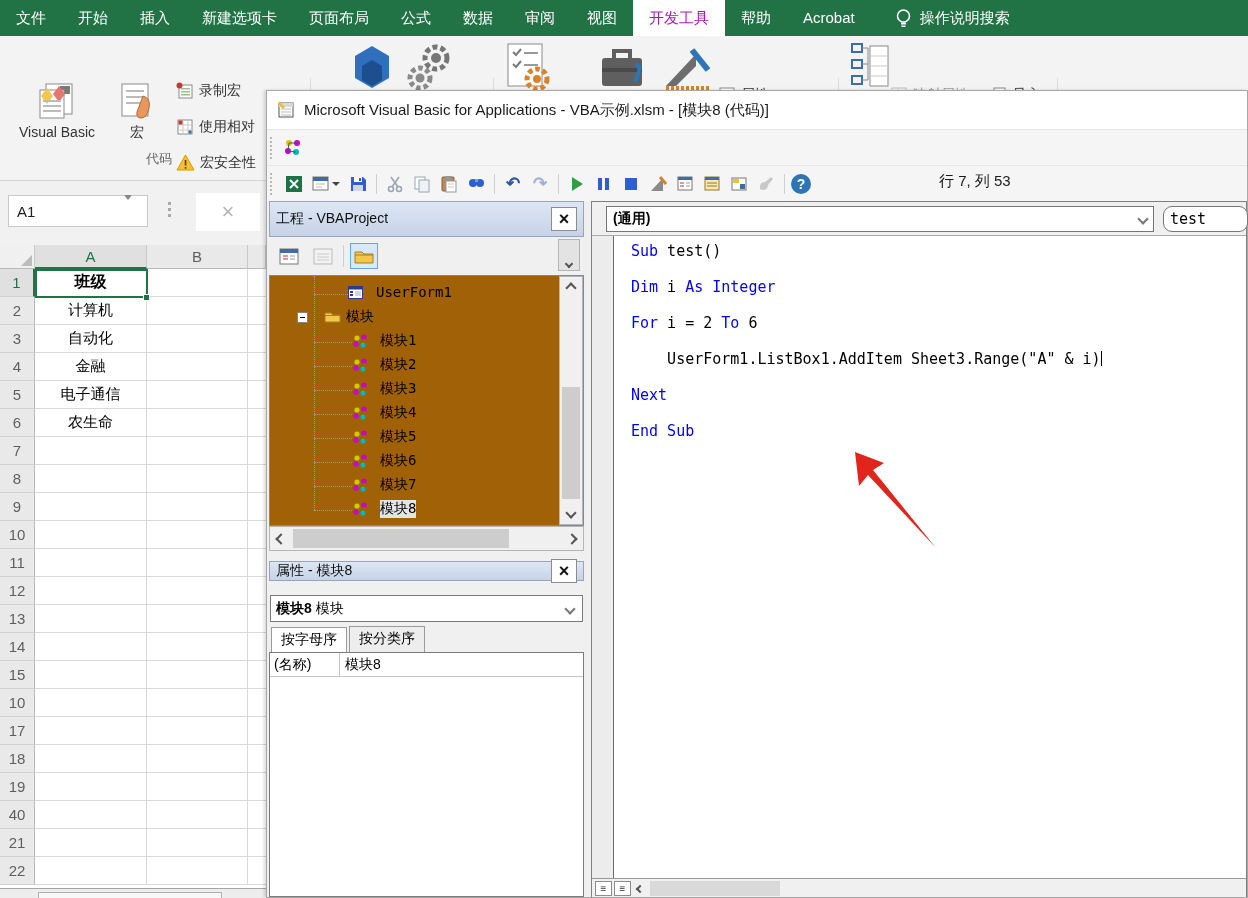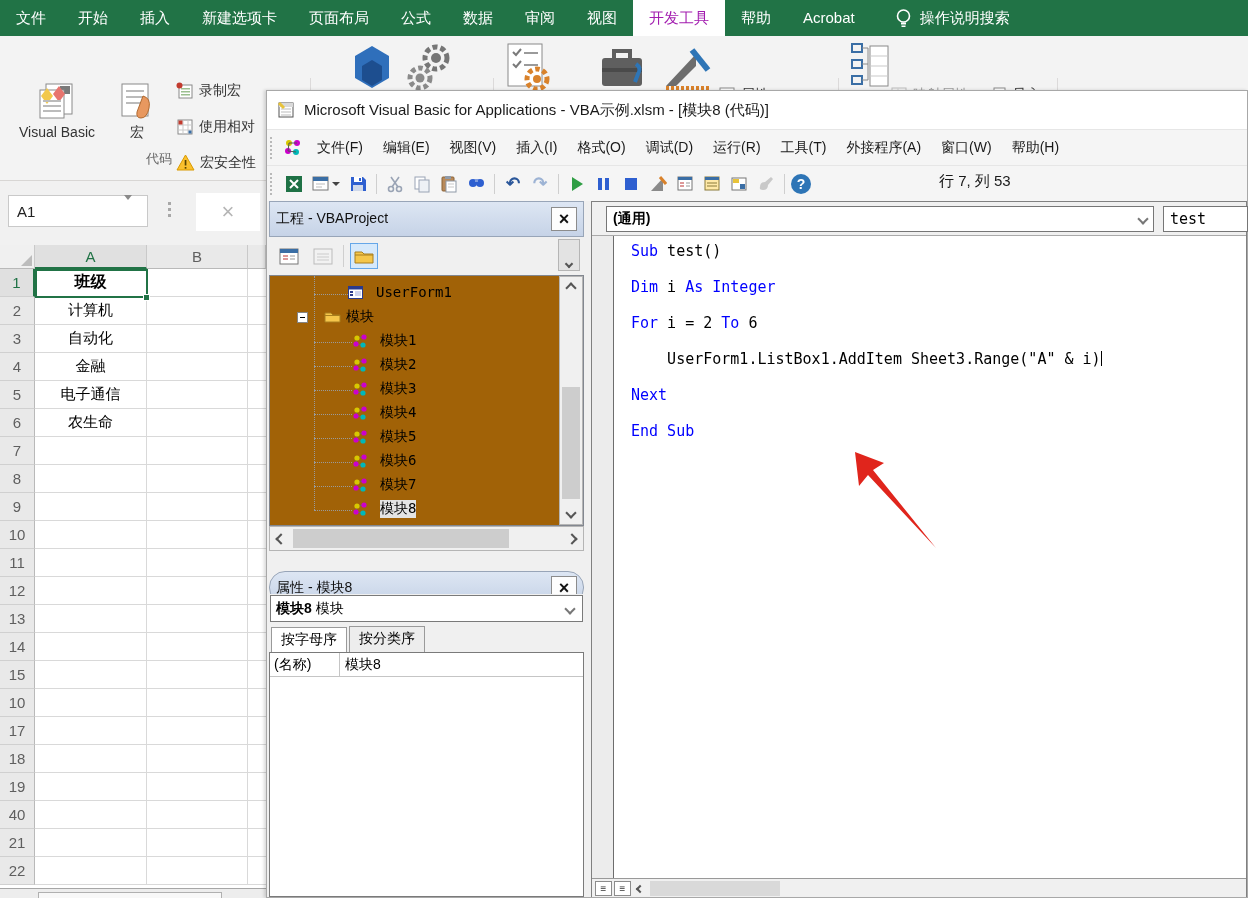--- a/index.html
+++ b/index.html
@@ -402,33 +402,20 @@
 
     <div id="vmenu">
       <span class="grip"></span>
       <svg width="20" height="18" viewBox="0 0 20 18" style="margin:0 4px">
         <circle cx="6" cy="4" r="3" fill="#d8c800"></circle>
           <circle cx="14" cy="4" r="3" fill="#cc00cc"></circle>
         <circle cx="5" cy="12" r="3" fill="#cc00cc"></circle>
           <circle cx="13" cy="13" r="3" fill="#00b8b8"></circle>
         <path d="M6 4 L14 4 M5 12 L13 13 M6 4 L5 12" stroke="#555"></path>
       </svg>
-      <div id="vmenu-items" style="display:flex">
-          <span class="vmi">文件(F)</span>
-          <span class="vmi">编辑(E)</span>
-          <span class="vmi">视图(V)</span>
-          <span class="vmi">插入(I)</span>
-          <span class="vmi">格式(O)</span>
-          <span class="vmi">调试(D)</span>
-          <span class="vmi">运行(R)</span>
-          <span class="vmi">工具(T)</span>
-          <span class="vmi">外接程序(A)</span>
-          <span class="vmi">窗口(W)</span>
-          <span class="vmi">帮助(H)</span>
-        </div>
     </div>
 
     <div id="vtool">
       <span class="grip"></span>
       <span class="tbi">
           <svg width="18" height="18">
             <rect x="1" y="1" width="16" height="16" fill="#1e7145"></rect>
             <path d="M5 5 l8 8 M13 5 l-8 8" stroke="#fff" stroke-width="2"></path>
           </svg>
         </span>
@@ -707,21 +694,21 @@
     <div class="vsb" style="left:2px; top:435px; width:315px; height:25px;">
       <span class="sbbtn" style="left:0;top:0;width:22px;height:23px;">
           <span class="chev left"></span>
         </span>
       <span class="sb-thumb" style="left:23px; top:2px; width:216px; height:19px;"></span>
       <span class="sbbtn" style="right:0;top:0;width:22px;height:23px;">
           <span class="chev right"></span>
         </span>
     </div>
 
-    <div class="cap" style="top:480px; height:33px;border-radius:16px;">
+    <div class="cap" style="top:470px; height:20px;">
       <span>属性 - 模块8</span>
       <span class="capx">×</span>
     </div>
     <div id="prop-combo">
       <div class="box">
         <b>模块8</b>
         <span style="white-space:pre"> 模块</span>
         <span class="chev down" style="margin-left:auto;margin-right:8px;border-color:#777"></span>
       </div>
     </div>
@@ -733,21 +720,21 @@
       <div id="pg-name">(名称)</div>
       <div id="pg-val">模块8</div>
     </div>
 
     <div id="codewin">
       <div id="combos">
         <div class="combo" style="left:14px; width:548px; font-weight:600;">
           <span>(通用)</span>
           <span class="chev down" style="margin-left:auto;border-color:#777"></span>
         </div>
-        <div class="combo" style="left:571px; width:85px; font-family:'DejaVu Sans Mono',monospace; font-size:15px;">
+        <div class="combo" style="left:571px; width:85px; font-family:'DejaVu Sans Mono',monospace; font-size:15px;border-radius:9px;">
           <span>test</span>
         </div>
       </div>
       <div id="margin"></div>
       <div id="code"><div><span class="kw">Sub</span><span> test()</span></div><div>&nbsp;</div><div><span class="kw">Dim</span><span> i </span><span class="kw">As</span><span> </span><span class="kw">Integer</span></div><div>&nbsp;</div><div><span class="kw">For</span><span> i = 2 </span><span class="kw">To</span><span> 6</span></div><div>&nbsp;</div><div><span>    UserForm1.ListBox1.AddItem Sheet3.Range("A" &amp; i)</span><span class="caret"></span></div><div>&nbsp;</div><div><span class="kw">Next</span></div><div>&nbsp;</div><div><span class="kw">End Sub</span></div></div>
       <svg class="abs" style="left:250px; top:240px;" width="110" height="120" viewBox="0 0 110 120">
         <polygon points="13,10 42,21 31,28 94,106 26,33 17,44" fill="#e0251c"></polygon>
       </svg>
       <div id="cw-bottom">
         <span class="viewbtn" style="left:3px;">≡</span>

